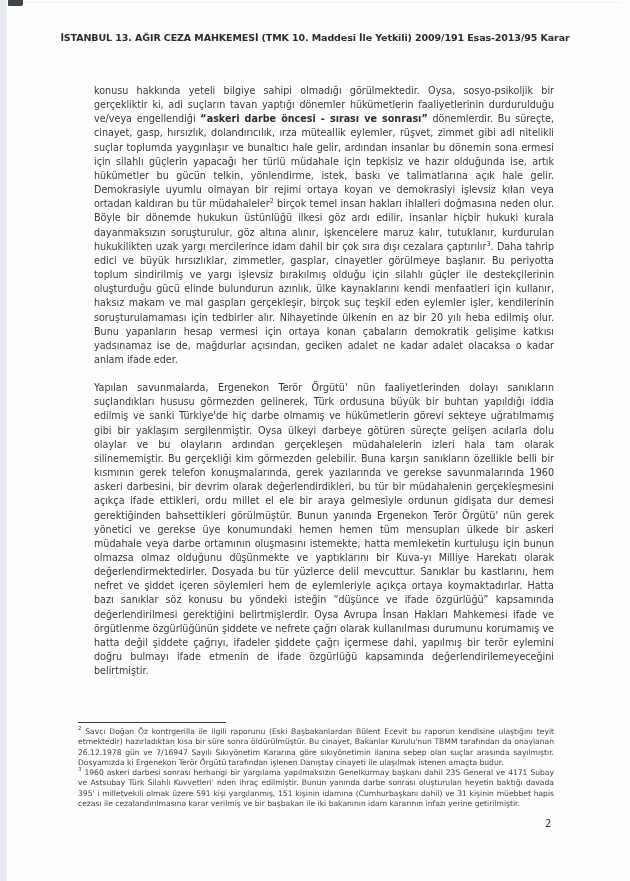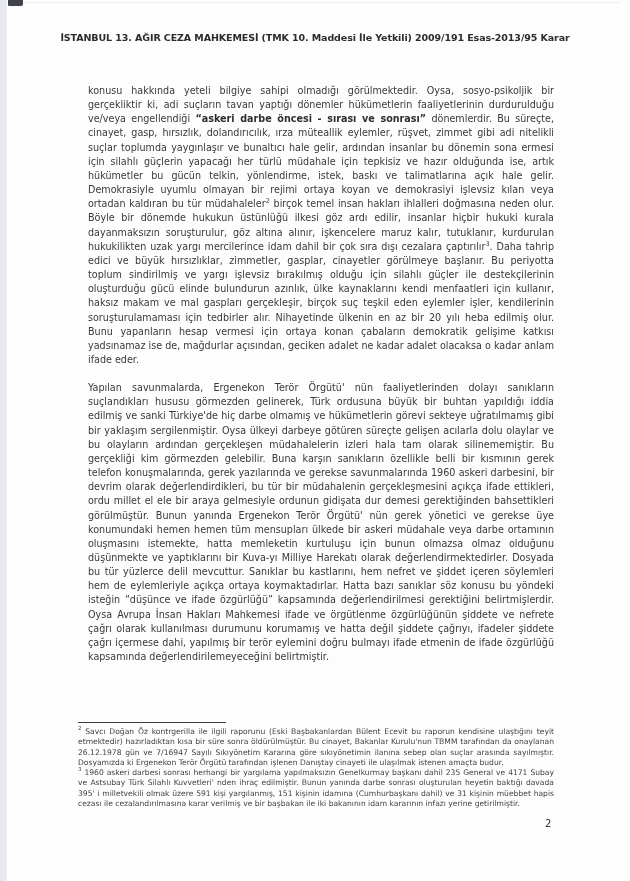--- a/index.html
+++ b/index.html
@@ -51,21 +51,21 @@
   .header .h1 { white-space: nowrap; }
   .main {
     position: absolute;
     left: 78px; top: 84px;
     width: 476px;
     font-size: 9.6px;
     line-height: 14.15px;
     text-align: justify;
     color: #38383d;
   }
-  .para { margin: 0 0 14px 10px; }
+  .para { margin: 0 0 14px 16px; }
   .para b { font-weight: bold; color: #2e2e33; }
   sup {
     font-size: 6.5px;
     line-height: 0;
     vertical-align: super;
   }
   .footer {
     position: absolute;
     left: 78px; top: 722px;
     width: 476px;

